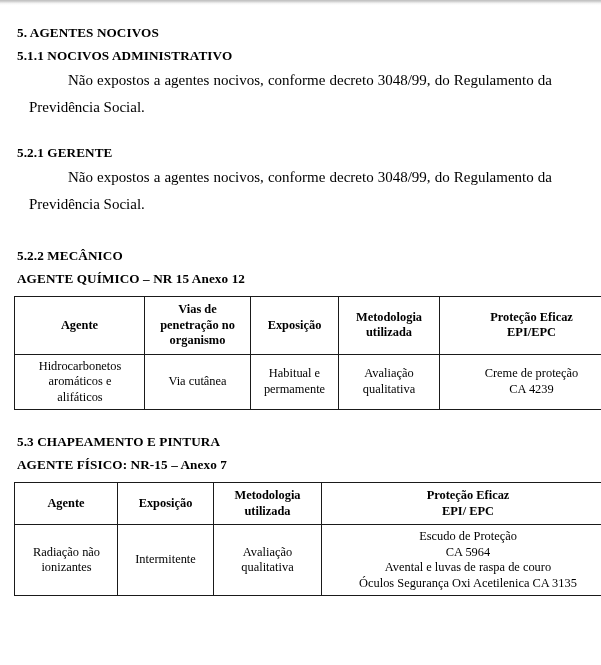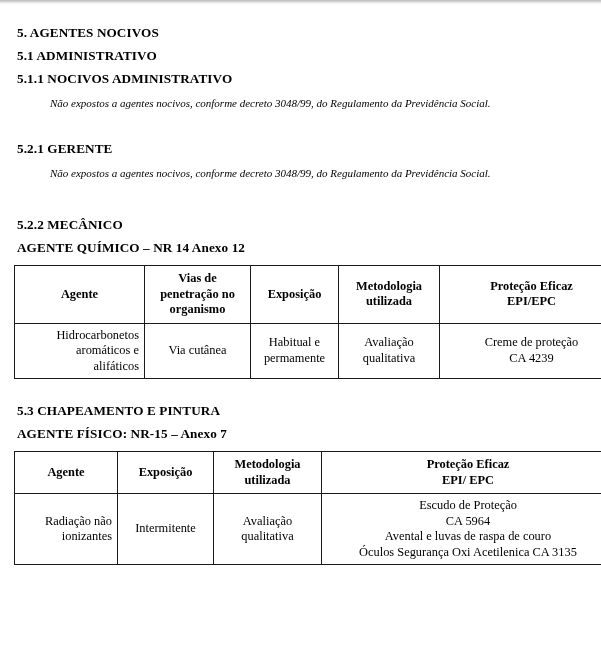--- a/index.html
+++ b/index.html
@@ -34,25 +34,24 @@
   .heading {
     font-weight: bold;
     font-size: 13.2px;
     line-height: 23px;
     margin: 0;
     padding-left: 17px;
     letter-spacing: 0.1px;
     white-space: nowrap;
   }
   .para {
-    font-style: italic;
-    font-size: 11px;
+    font-size: 15px;
     line-height: 27px;
     margin: 0;
-    padding-left: 11px;
+    padding-left: 29px;
     padding-right: 49px;
     text-align: justify;
     text-indent: 39px;
   }
   .spacer-md { height: 20px; }
   .spacer-lg { height: 26px; }
   .spacer-xs { height: 6px; }
 
   table.doc-table {
     border-collapse: collapse;
@@ -67,21 +66,21 @@
     line-height: 15.5px;
     padding: 4px 5px;
     vertical-align: middle;
     text-align: center;
   }
   table.doc-table tr.head-row td {
     font-weight: bold;
     padding: 5px 4px;
   }
   table.doc-table td.left-cell {
-    text-align: right;
+    text-align: center;
     padding-left: 6px;
   }
   .t1-c1 { width: 121px; }
   .t1-c2 { width: 97px; font-family: Liberation Serif, serif; }
   .t1-c3 { width: 79px; }
   .t1-c4 { width: 92px; }
   .t1-c5 { width: 175px; }
 
   .t2-c1 { width: 94px; }
   .t2-c2 { width: 87px; }
@@ -91,35 +90,34 @@
   .cellline { display: block; }
 </style>
 </head>
 <body>
 
 <div class="page-top-shadow"></div>
 
 <div class="page">
 
   <div class="heading">5. AGENTES NOCIVOS</div>
-  <div class="heading">5.1 ADMINISTRATIVO</div>
   <div class="heading">5.1.1 NOCIVOS ADMINISTRATIVO</div>
 
   <p class="para">Não expostos a agentes nocivos, conforme decreto 3048/99, do Regulamento da Previdência Social.</p>
 
   <div class="spacer-md"></div>
 
   <div class="heading">5.2.1 GERENTE</div>
 
   <p class="para">Não expostos a agentes nocivos, conforme decreto 3048/99, do Regulamento da Previdência Social.</p>
 
   <div class="spacer-lg"></div>
 
   <div class="heading">5.2.2 MECÂNICO</div>
-  <div class="heading">AGENTE QUÍMICO – NR 14 Anexo 12</div>
+  <div class="heading">AGENTE QUÍMICO – NR 15 Anexo 12</div>
 
   <div class="spacer-xs"></div>
 
   <table class="doc-table">
     <tbody>
         <tr class="head-row">
       <td class="t1-c1">Agente</td>
       <td class="t1-c2">
         <span class="cellline">Vias de</span>
         <span class="cellline">penetração no</span>

